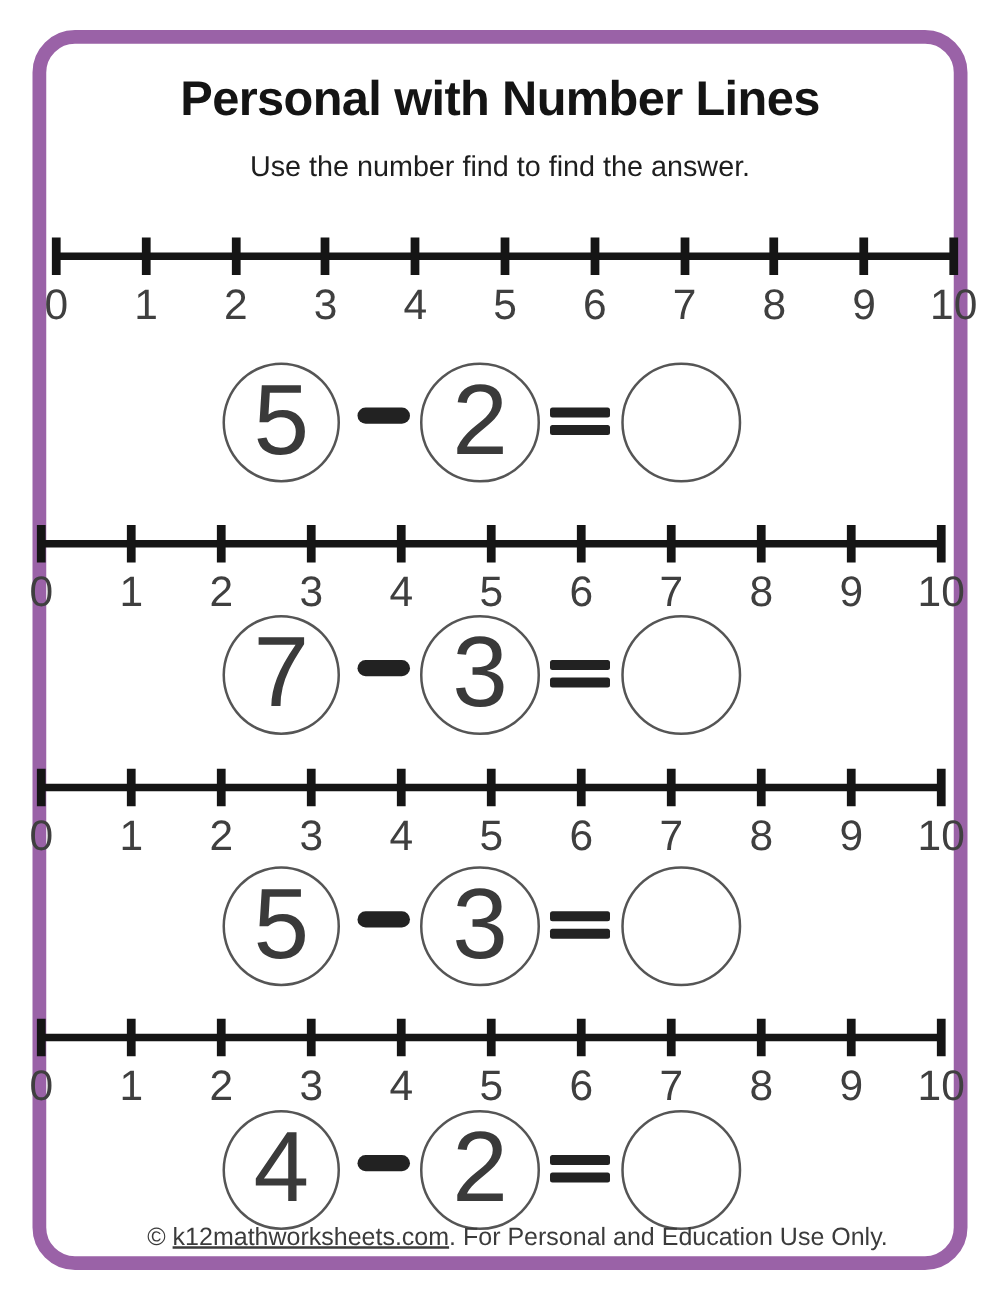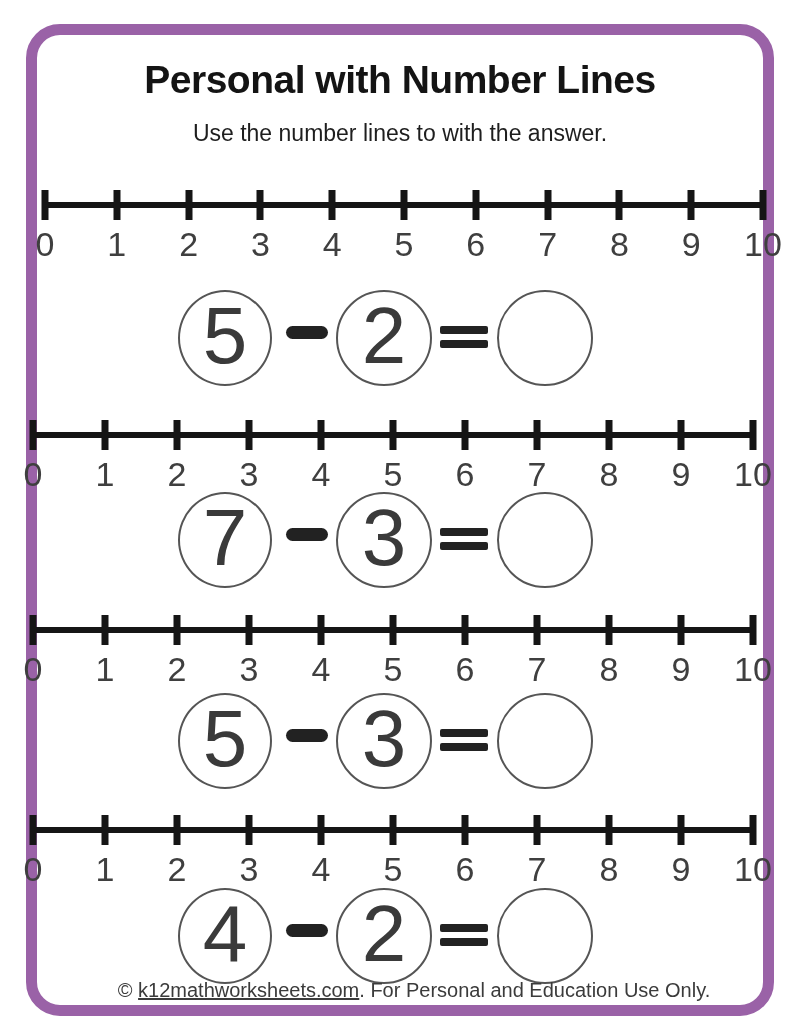--- a/index.html
+++ b/index.html
@@ -70,21 +70,21 @@
   }
   .footer a { color:#3b3b3b; text-decoration:underline; cursor:pointer; }
 </style>
 </head>
 <body>
 
 <div class="page">
   <div class="sheet"></div>
 
   <h1 class="title">Personal with Number Lines</h1>
-  <p class="subtitle">Use the number lines to with the answer.</p>
+  <p class="subtitle">Use the number find to find the answer.</p>
 
   <div class="nl nl-1">
     <div class="nl-bar"></div>
   <div class="tick" style="left: 0%;"></div>
       <div class="nl-num" style="left: 0%;">0</div>
       <div class="tick" style="left: 10%;"></div>
       <div class="nl-num" style="left: 10%;">1</div>
       <div class="tick" style="left: 20%;"></div>
       <div class="nl-num" style="left: 20%;">2</div>
       <div class="tick" style="left: 30%;"></div>

